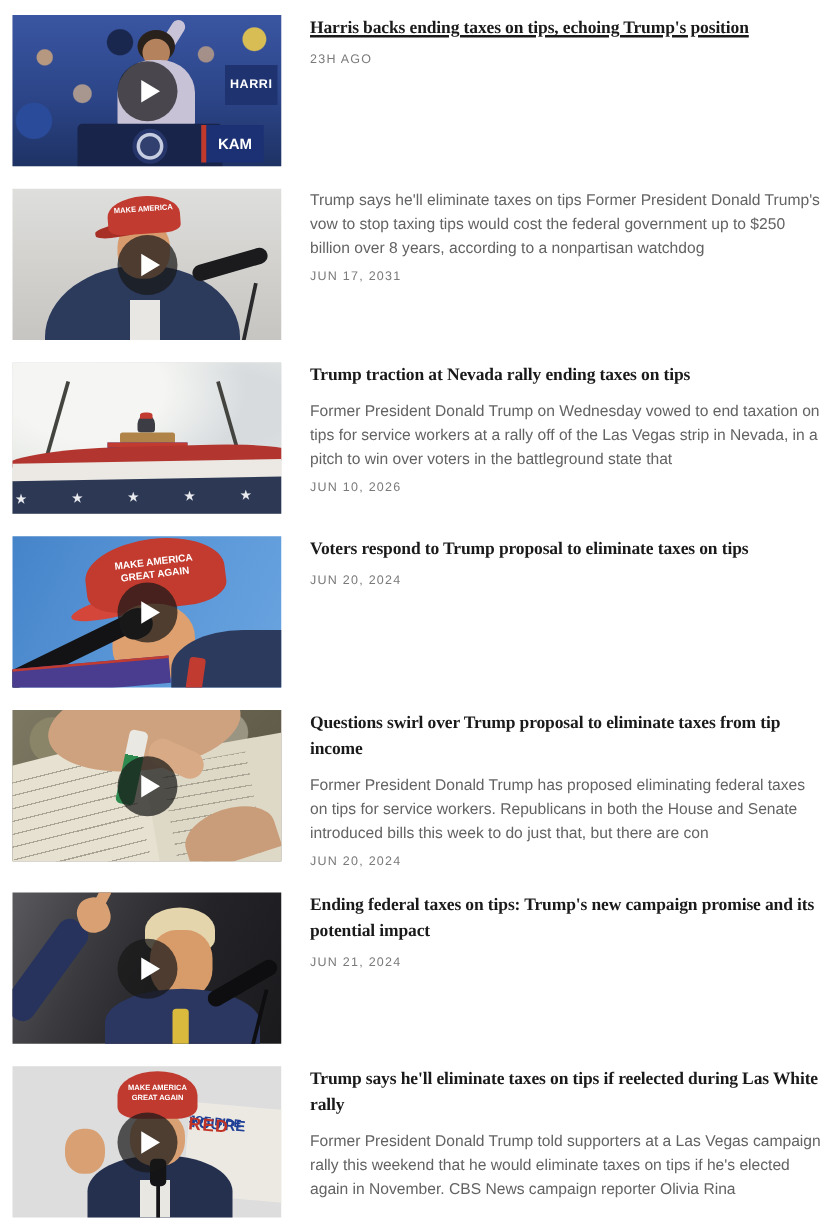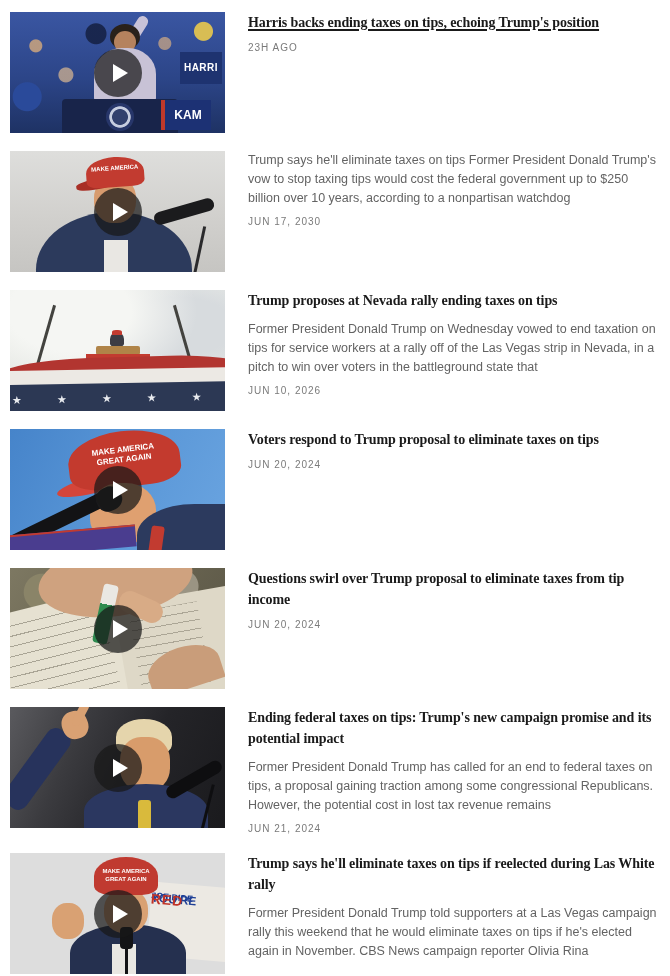--- a/index.html
+++ b/index.html
@@ -151,39 +151,39 @@
       <span class="t2-suit"></span>
       <span class="t2-shirt"></span>
       <span class="t2-face"></span>
       <span class="t2-brim"></span>
       <span class="t2-hat">MAKE AMERICA</span>
       <span class="t2-mic"></span>
       <span class="t2-micstand"></span>
       <span class="play"></span>
     </a>
     <div class="body">
-      <p class="desc">Trump says he'll eliminate taxes on tips Former President Donald Trump's vow to stop taxing tips would cost the federal government up to $250 billion over 10 years, according to a nonpartisan watchdog</p>
-      <div class="time">JUN 17, 2030</div>
+      <p class="desc">Trump says he'll eliminate taxes on tips Former President Donald Trump's vow to stop taxing tips would cost the federal government up to $250 billion over 8 years, according to a nonpartisan watchdog</p>
+      <div class="time">JUN 17, 2031</div>
     </div>
   </article>
 
   <article class="row">
     <a href="#" class="thumb t3">
       <span class="t3-pole-l"></span>
       <span class="t3-pole-r"></span>
       <span class="t3-figure"></span>
       <span class="t3-hat3"></span>
       <span class="t3-podiumtop"></span>
       <span class="t3-sign">TRUMP</span>
       <span class="t3-red"></span>
       <span class="t3-white"></span>
       <span class="t3-navy"></span>
     </a>
     <div class="body">
-      <h3 class="headline"><a href="#">Trump proposes at Nevada rally ending taxes on tips</a></h3>
+      <h3 class="headline"><a href="#">Trump traction at Nevada rally ending taxes on tips</a></h3>
       <p class="desc">Former President Donald Trump on Wednesday vowed to end taxation on tips for service workers at a rally off of the Las Vegas strip in Nevada, in a pitch to win over voters in the battleground state that</p>
       <div class="time">JUN 10, 2026</div>
     </div>
   </article>
 
   <article class="row">
     <a href="#" class="thumb t4">
       <span class="t4-brim"></span>
       <span class="t4-hat">
           <span style="position:static;display:block;">MAKE AMERICA</span>
@@ -208,40 +208,40 @@
       <span class="t5-receipt"></span>
       <span class="t5-receipt2"></span>
       <span class="t5-thumbf"></span>
       <span class="t5-hand"></span>
       <span class="t5-finger"></span>
       <span class="t5-pen"></span>
       <span class="play"></span>
     </a>
     <div class="body">
       <h3 class="headline"><a href="#">Questions swirl over Trump proposal to eliminate taxes from tip income</a></h3>
+      <p class="desc">Former President Donald Trump has proposed eliminating federal taxes on tips for service workers. Republicans in both the House and Senate introduced bills this week to do just that, but there are con</p>
       <div class="time">JUN 20, 2024</div>
     </div>
   </article>
 
   <article class="row">
     <a href="#" class="thumb t6">
       <span class="t6-arm"></span>
       <span class="t6-hand"></span>
       <span class="t6-finger"></span>
       <span class="t6-hair"></span>
       <span class="t6-face"></span>
       <span class="t6-suit"></span>
       <span class="t6-tie"></span>
       <span class="t6-mic"></span>
       <span class="t6-micstand"></span>
       <span class="play"></span>
     </a>
     <div class="body">
       <h3 class="headline"><a href="#">Ending federal taxes on tips: Trump's new campaign promise and its potential impact</a></h3>
-      <p class="desc">Former President Donald Trump has called for an end to federal taxes on tips, a proposal gaining traction among some congressional Republicans. However, the potential cost in lost tax revenue remains</p>
       <div class="time">JUN 21, 2024</div>
     </div>
   </article>
 
   <article class="row">
     <a href="#" class="thumb t7">
       <span class="t7-sign">
           <span class="t7-signline1">JOE BIDE</span>
           <span class="t7-signline2">YOU'RE</span>
           <span class="t7-signline3">RED</span>

